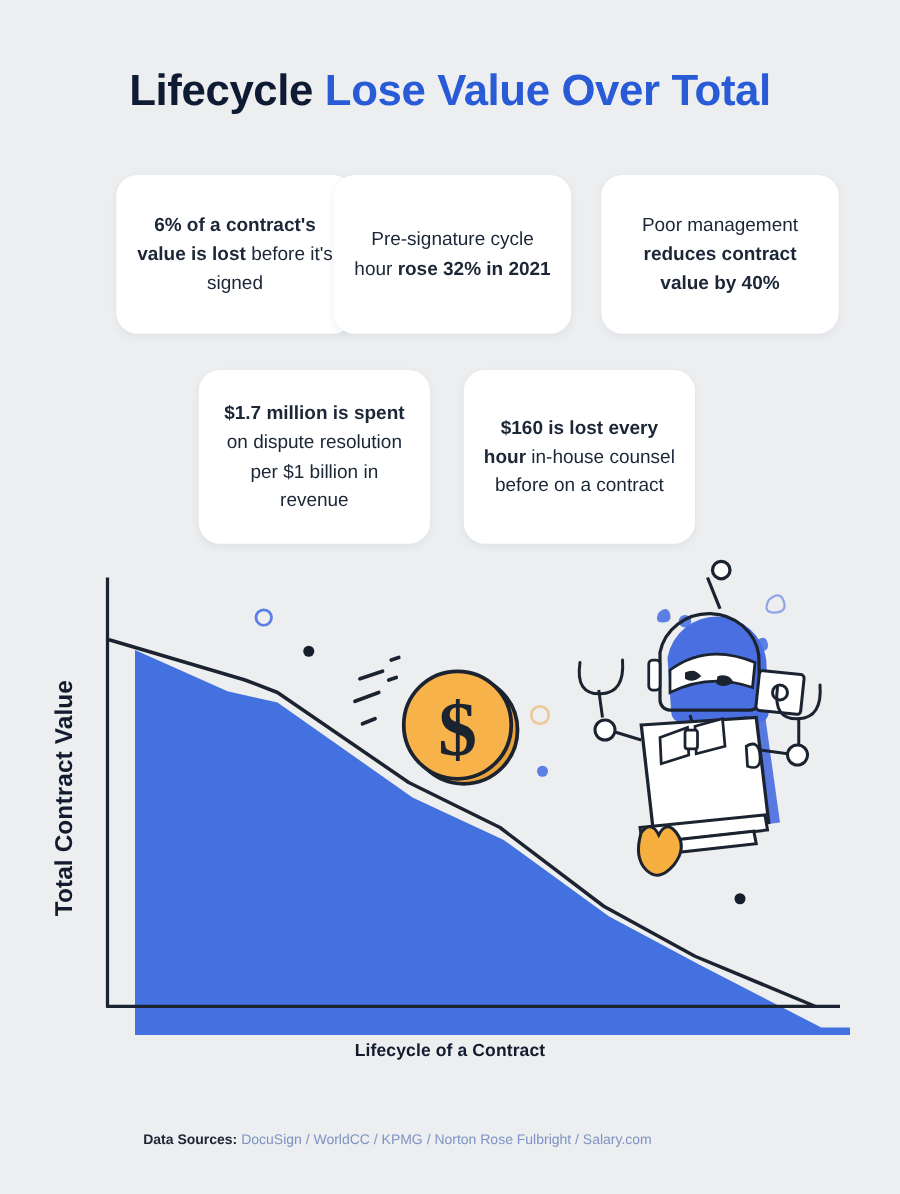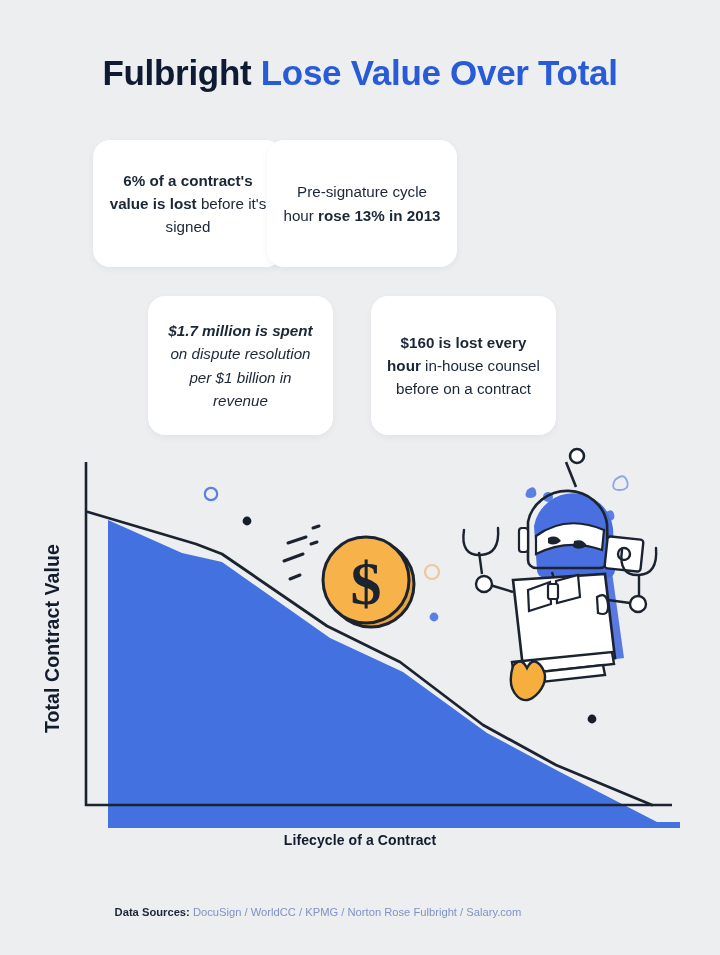--- a/index.html
+++ b/index.html
@@ -43,21 +43,21 @@
     font-size: 15.2px;
     line-height: 1.52;
     padding: 8px 14px;
   }
   .card .b { font-weight: bold; }
   .card-row1 { top: 140px; height: 127px; width: 190px; }
   .card-row2 { top: 296px; height: 139px; width: 185px; }
   #card-1 { left: 52px; margin-left: 41px; }
   #card-2 { left: 267px; }
   #card-3 { left: 481px; }
-  #card-4 { left: 148px; font-style: italic; }
+  #card-4 { left: 159px; }
   #card-5 { left: 371px; }
 
   
   .chart-area {
     position: absolute;
     left: 0; top: 440px;
     width: 720px; height: 420px;
   }
   .chart-svg { position: absolute; left: 0; top: 0; }
 
@@ -94,38 +94,44 @@
   }
   .footer .f-label { color: #1b2636; font-weight: bold; }
   .footer .f-src { color: #7e93c4; }
 </style>
 </head>
 <body>
 
 <div class="page">
 
   <div class="title">
-    <span class="t-dark">Fulbright</span>
+    <span class="t-dark">Lifecycle</span>
     <span class="t-blue">Lose Value Over Total</span>
   </div>
 
   <div class="card card-row1" id="card-1">
     <div>
       <span class="b">6% of a contract's value is lost</span>
       <span>before it's signed</span>
     </div>
   </div>
 
   <div class="card card-row1" id="card-2">
     <div>
       <span>Pre-signature cycle hour</span>
-      <span class="b">rose 13% in 2013</span>
-    </div>
-  </div>
-
+      <span class="b">rose 32% in 2021</span>
+    </div>
+  </div>
+
+  <div class="card card-row1" id="card-3">
+    <div>
+      <span>Poor management</span>
+      <span class="b">reduces contract value by 40%</span>
+    </div>
+  </div>
 
   <div class="card card-row2" id="card-4">
     <div>
       <span class="b">$1.7 million is spent</span>
       <span>on dispute resolution per $1 billion in revenue</span>
     </div>
   </div>
 
   <div class="card card-row2" id="card-5">
     <div>

